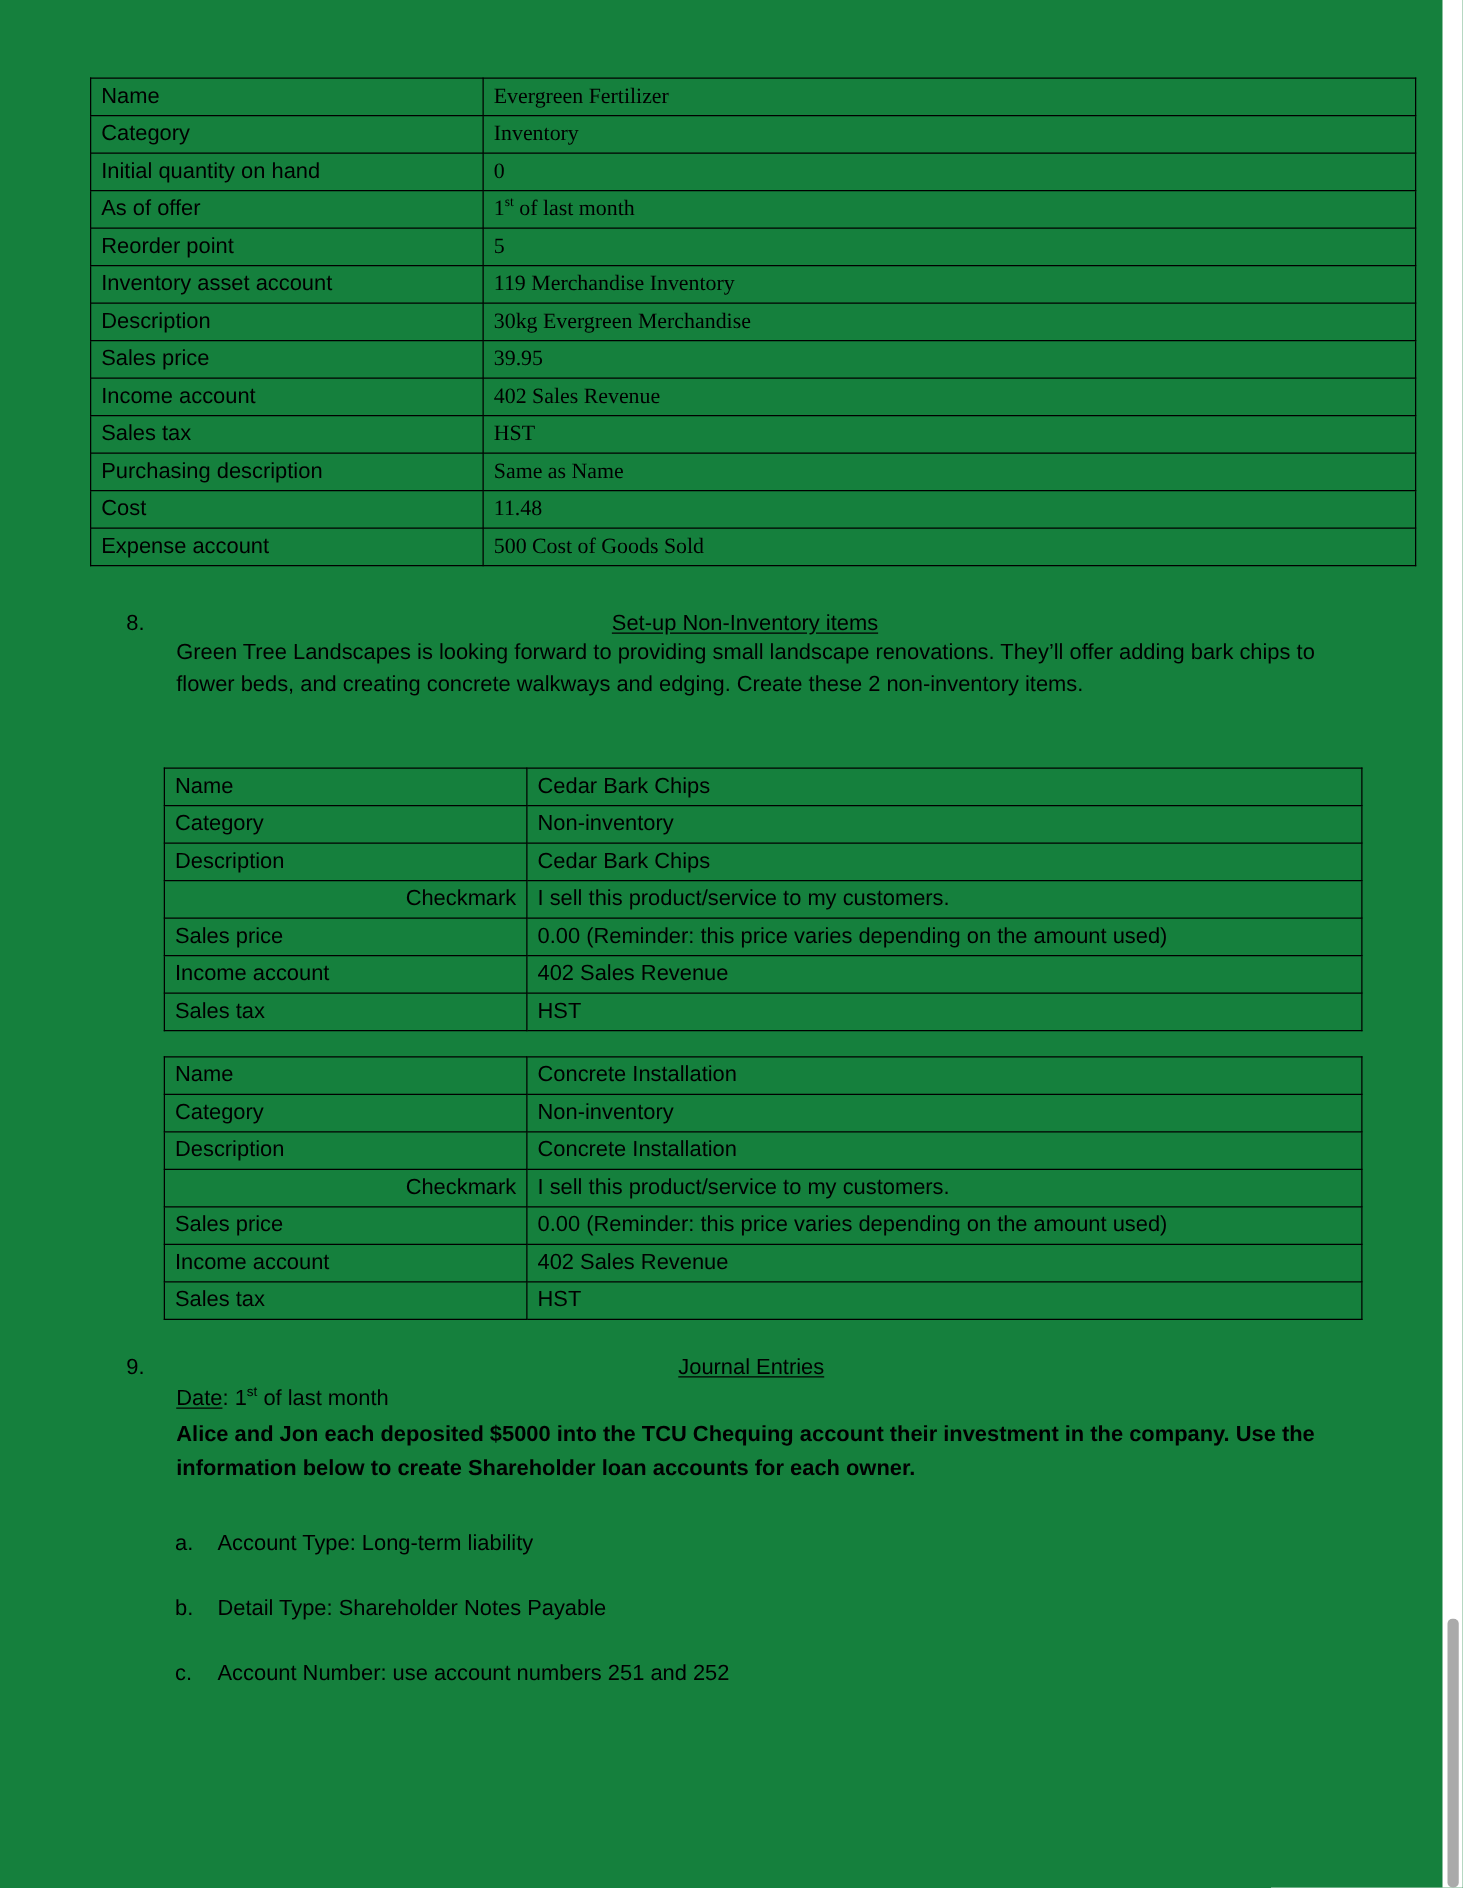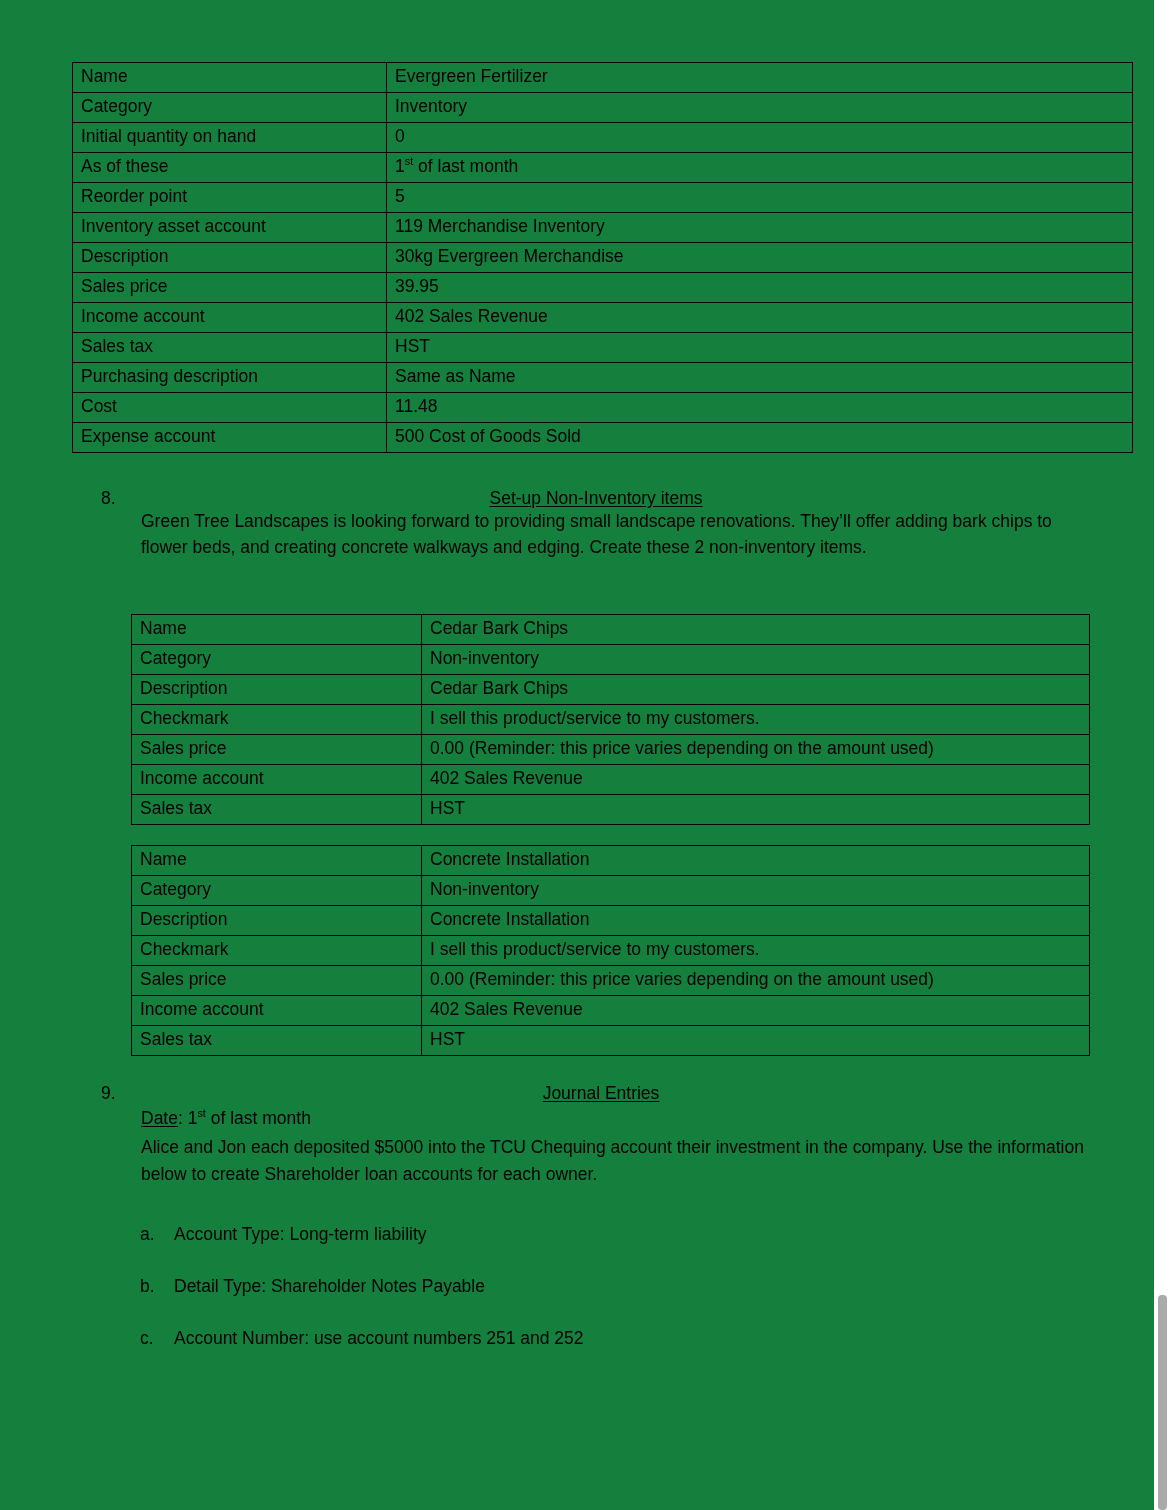--- a/index.html
+++ b/index.html
@@ -41,32 +41,32 @@
     overflow: hidden;
   }
 
   
   #table-inventory-item {
     left: 72px;
     top: 62px;
     width: 1026px;
   }
   #table-inventory-item td.label { width: 297px; }
-  #table-inventory-item td.value { width: 729px; }
+  #table-inventory-item td.value { width: 729px; font-family: Liberation Serif, serif; }
   #table-inventory-item td { height: 22px; }
 
   
   .table-noninv {
     left: 131px;
     width: 924px;
   }
   .table-noninv td.label { width: 273px; }
   .table-noninv td.value { width: 651px; }
   .table-noninv td { height: 22px; }
-  .table-noninv td.label.right { text-align: left; }
+  .table-noninv td.label.right { text-align: right; }
 
   #table-cedar-bark-chips { top: 614px; }
   #table-concrete-installation { top: 845px; }
 
   
   .section {
     position: absolute;
     font-size: 17.5px;
     line-height: 1.0;
   }
@@ -100,20 +100,21 @@
   }
   #section-9 .dateline .date-label {
     text-decoration: underline;
     text-underline-offset: 2px;
   }
   #section-9 .para {
     margin-left: 40px;
     margin-top: 7px;
     line-height: 1.52;
     width: 980px;
+    font-weight: bold;
   }
 
   
   .subitem {
     position: absolute;
     left: 140px;
     font-size: 17.5px;
     line-height: 1.0;
     white-space: nowrap;
   }
@@ -167,21 +168,21 @@
       </tr>
       <tr>
         <td class="label">Category</td>
         <td class="value">Inventory</td>
       </tr>
       <tr>
         <td class="label">Initial quantity on hand</td>
         <td class="value">0</td>
       </tr>
       <tr>
-        <td class="label">As of these</td>
+        <td class="label">As of offer</td>
         <td class="value"><span>1</span><sup>st</sup><span> of last month</span></td>
       </tr>
       <tr>
         <td class="label">Reorder point</td>
         <td class="value">5</td>
       </tr>
       <tr>
         <td class="label">Inventory asset account</td>
         <td class="value">119 Merchandise Inventory</td>
       </tr>

